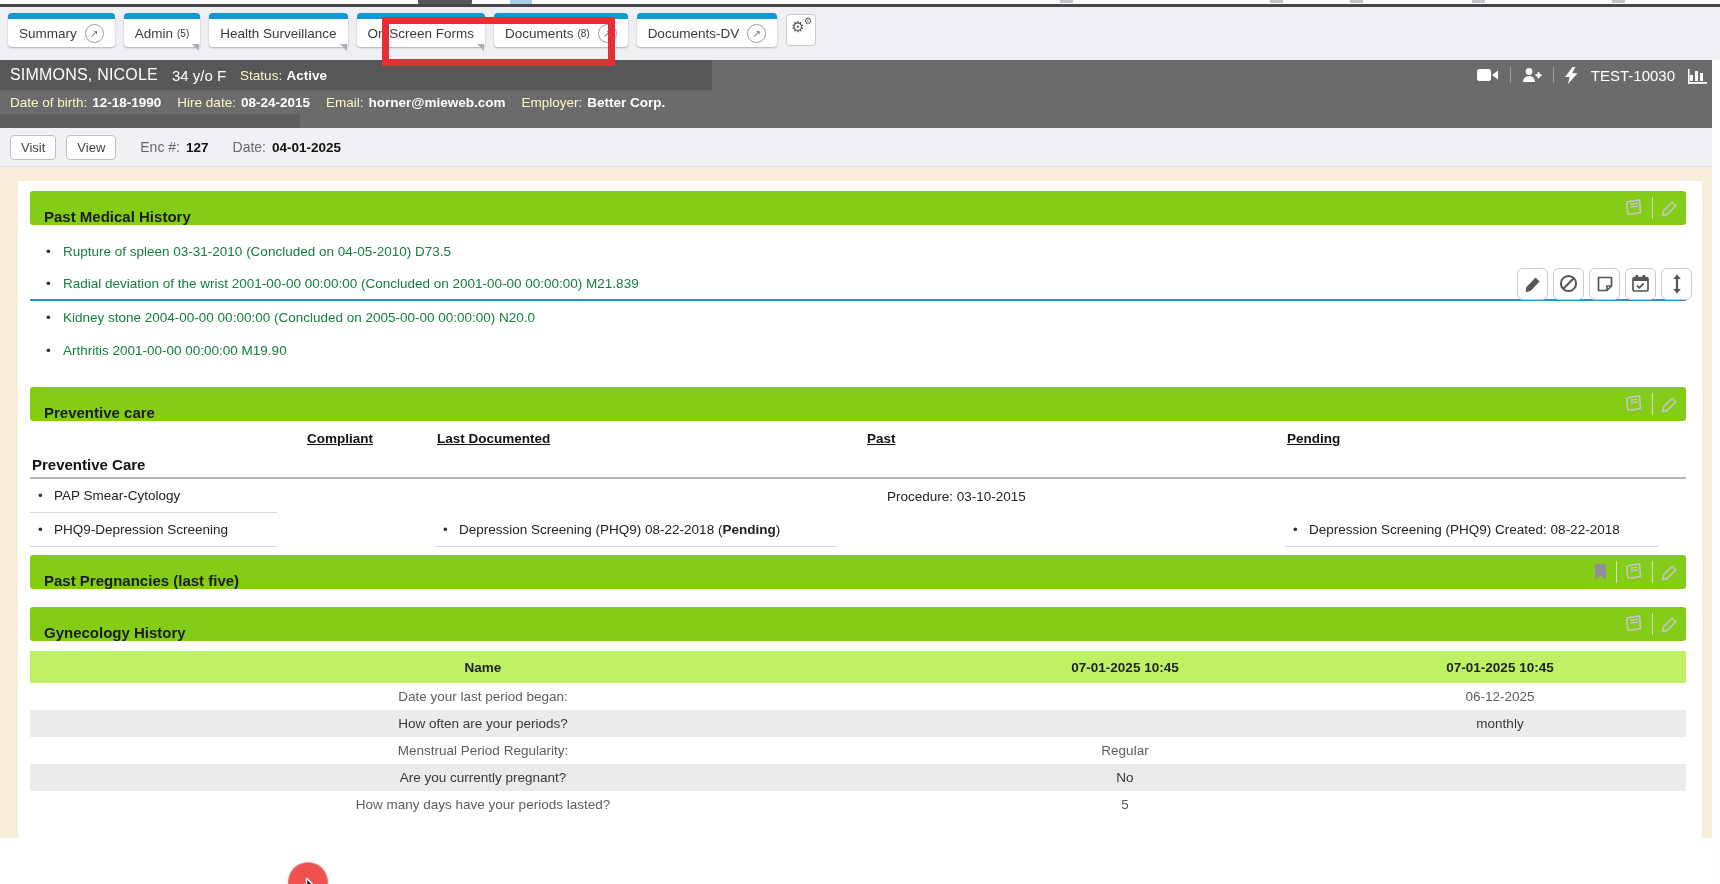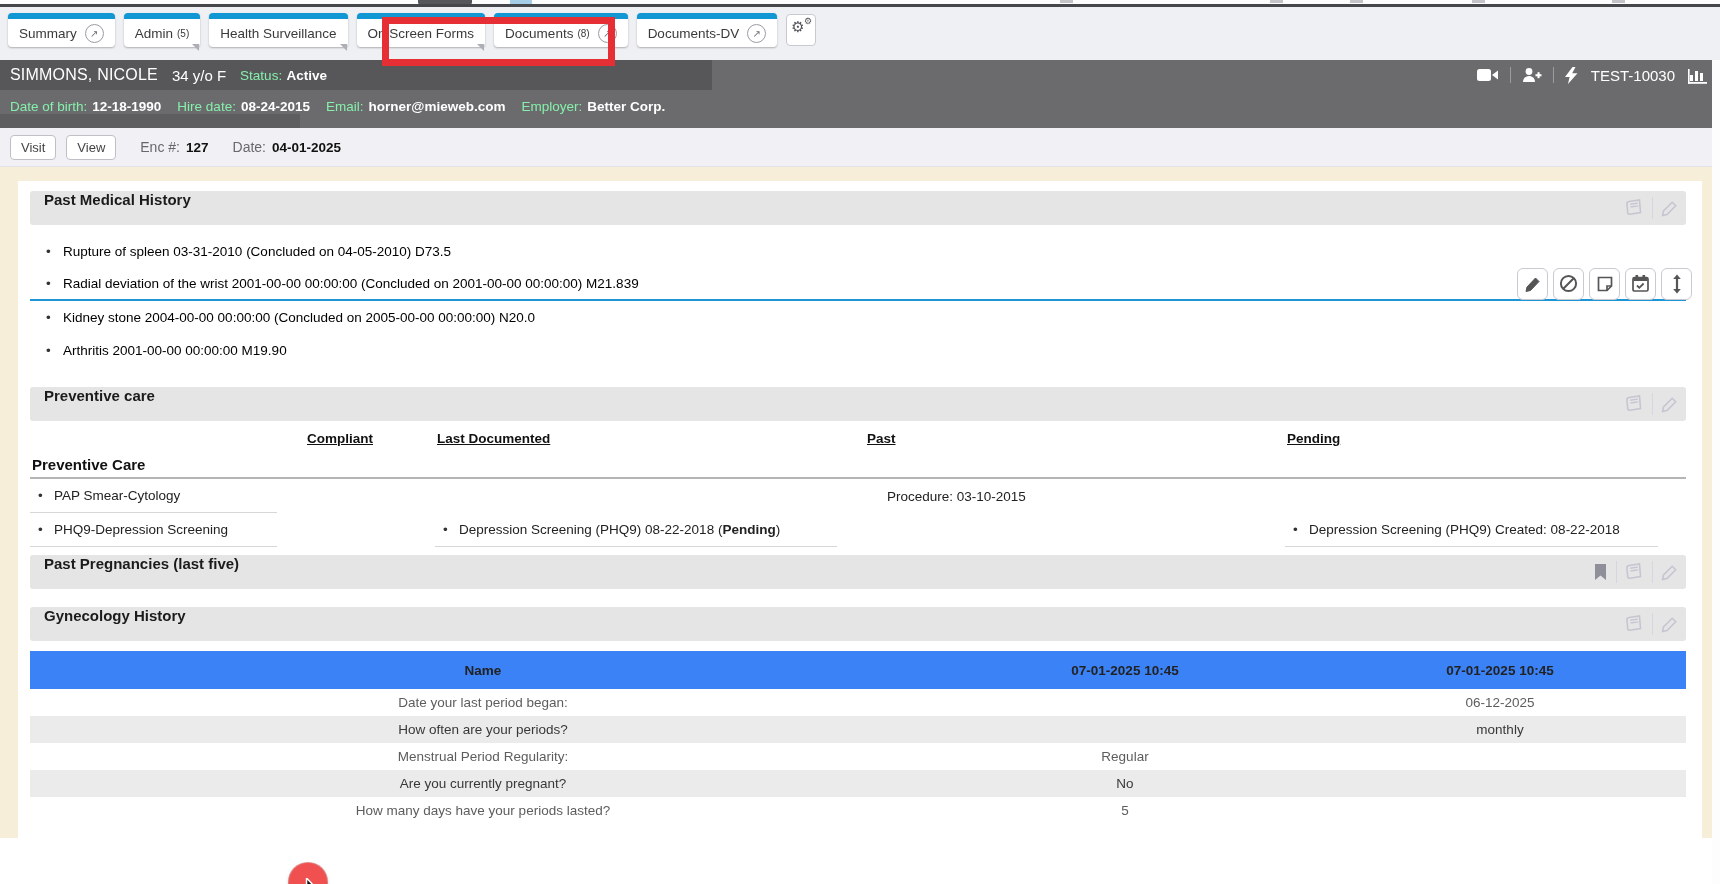--- a/index.html
+++ b/index.html
@@ -37,58 +37,58 @@
   .redbox { position:absolute; left:382px; top:10px; width:233px; height:49px;
     border:7px solid #e52f35; z-index:60; pointer-events:none; }
 
   
   .banner { position:relative; background:#6b6b6d; margin-right:8px; color:#fff; }
   .b-row1 { position:relative; height:30px; display:flex; align-items:center; }
   .b-left { background:#57575a; width:712px; height:30px; display:flex; align-items:center;
     padding-left:10px; gap:14px; }
   .p-name { font-size:16px; letter-spacing:.2px; }
   .p-age { font-size:15px; }
-  .lbl { color:#86efac; font-size:13.5px; }
+  .lbl { color:#fef9c3; font-size:13.5px; }
   .val { color:#fff; font-weight:bold; font-size:13.5px; }
   .b-right { position:absolute; right:4px; top:0; height:30px; display:flex;
     align-items:center; gap:11px; }
   .vsep { width:1px; height:16px; background:#9d9d9f; }
   .bicon { display:inline-flex; cursor:pointer; }
   .pid { font-size:15px; margin:0 2px; }
-  .b-row2 { height:24px; display:flex; align-items:flex-end; gap:16px; padding-left:10px; }
+  .b-row2 { height:24px; display:flex; align-items:center; gap:16px; padding-left:10px; }
   .b-row2 .pair { display:flex; gap:5px; align-items:center; }
   .b-row3 { height:14px; } .b-row3 .stub { width:300px; height:14px; background:#5e5e61; }
 
   
   .encbar { height:39px; background:#f1f1f5; border-bottom:1px solid #e3e3e8;
     display:flex; align-items:center; gap:10px; padding-left:10px; margin-right:8px; }
   .btn { background:#fff; border:1px solid #bfbfc8; border-radius:4px; color:#444;
     font-size:13px; padding:4px 10px; cursor:pointer; }
   .encbar .grp { margin-left:14px; display:flex; gap:6px; align-items:center; }
   .enclbl { color:#68686c; font-size:14px; }
   .encval { color:#111; font-weight:bold; font-size:13.5px; }
 
   
   .page { position:relative; background:#f7eeda; height:671px; padding:14px 10px 0 18px;
     margin-right:8px; }
   .panel { background:#fff; height:100%; padding:10px 16px 0 12px; }
 
   .section { margin-bottom:0; }
-  .sec-head { position:relative; height:34px; background:#e5e5e5; border-radius:3px;
-    display:flex; align-items:flex-start; padding:0 10px 0 14px; cursor:pointer; }
+  .sec-head { position:relative; height:34px; background:#84cc16; border-radius:3px;
+    display:flex; align-items:flex-end; padding:0 10px 0 14px; cursor:pointer; }
   .sec-title { font-weight:bold; font-size:15px; color:#1b1b1b; }
   .sec-icons { position:absolute; right:8px; top:0; height:34px; display:flex;
     align-items:center; gap:8px; }
   .sec-icons .isep { width:1px; height:22px; background:#d6d6de; }
   .sicon { display:inline-flex; cursor:pointer; }
 
   
   .pmh-list { list-style:none; margin-top:10px; }
   .pmh-list li { position:relative; height:33px; display:flex; align-items:center;
-    padding-left:33px; font-size:13.5px; color:#000000; cursor:pointer; }
+    padding-left:33px; font-size:13.5px; color:#15803d; cursor:pointer; }
   .pmh-list li::before { content:"•"; position:absolute; left:16px; color:#333; }
   .pmh-list li.hovered { border-bottom:2px solid #1e95d4; }
   .row-toolbar { position:absolute; right:-6px; top:50%; transform:translateY(-50%);
     display:flex; gap:5px; z-index:5; }
   .tbtn { width:31px; height:32px; background:#fff; border:1px solid #c9c9d1;
     border-radius:6px; display:flex; align-items:center; justify-content:center; cursor:pointer; }
 
   
   .prev-table { display:grid; grid-template-columns:275px 130px 430px 420px 1fr;
     margin-top:4px; font-size:13.5px; color:#222; }
@@ -102,21 +102,21 @@
   .plain-cell { padding-left:22px; }
   .bold { font-weight:bold; }
 
   
   .mt26 { margin-top:26px; } .mt8 { margin-top:8px; } .mt20 { margin-top:20px; } .mt18 { margin-top:18px; }
 
   
   .gyn-table { margin-top:10px; font-size:13.5px; }
   .grow { display:grid; grid-template-columns:906px 378px 1fr; align-items:center;
     text-align:center; height:27px; }
-  .ghead { height:38px; background:#3b82f6; font-weight:bold; color:#222;margin-top:6px; }
+  .ghead { height:32px; background:#bef264; font-weight:bold; color:#222;margin-top:6px; }
   .grow:nth-child(odd):not(.ghead) { background:#ebebeb; color:#383838; }
   .grow:nth-child(even):not(.ghead) { background:#fff; color:#5d5d5d; }
 
   
   .click-ind { position:absolute; left:289px; top:696px; width:38px; height:38px;
     border-radius:50%; background:#f15050; box-shadow:0 0 0 1px rgba(210,40,40,.55), 0 2px 4px rgba(0,0,0,.25);
     z-index:40; }
   .cursor-svg { position:absolute; left:303px; top:711px; z-index:41; }
 
   

